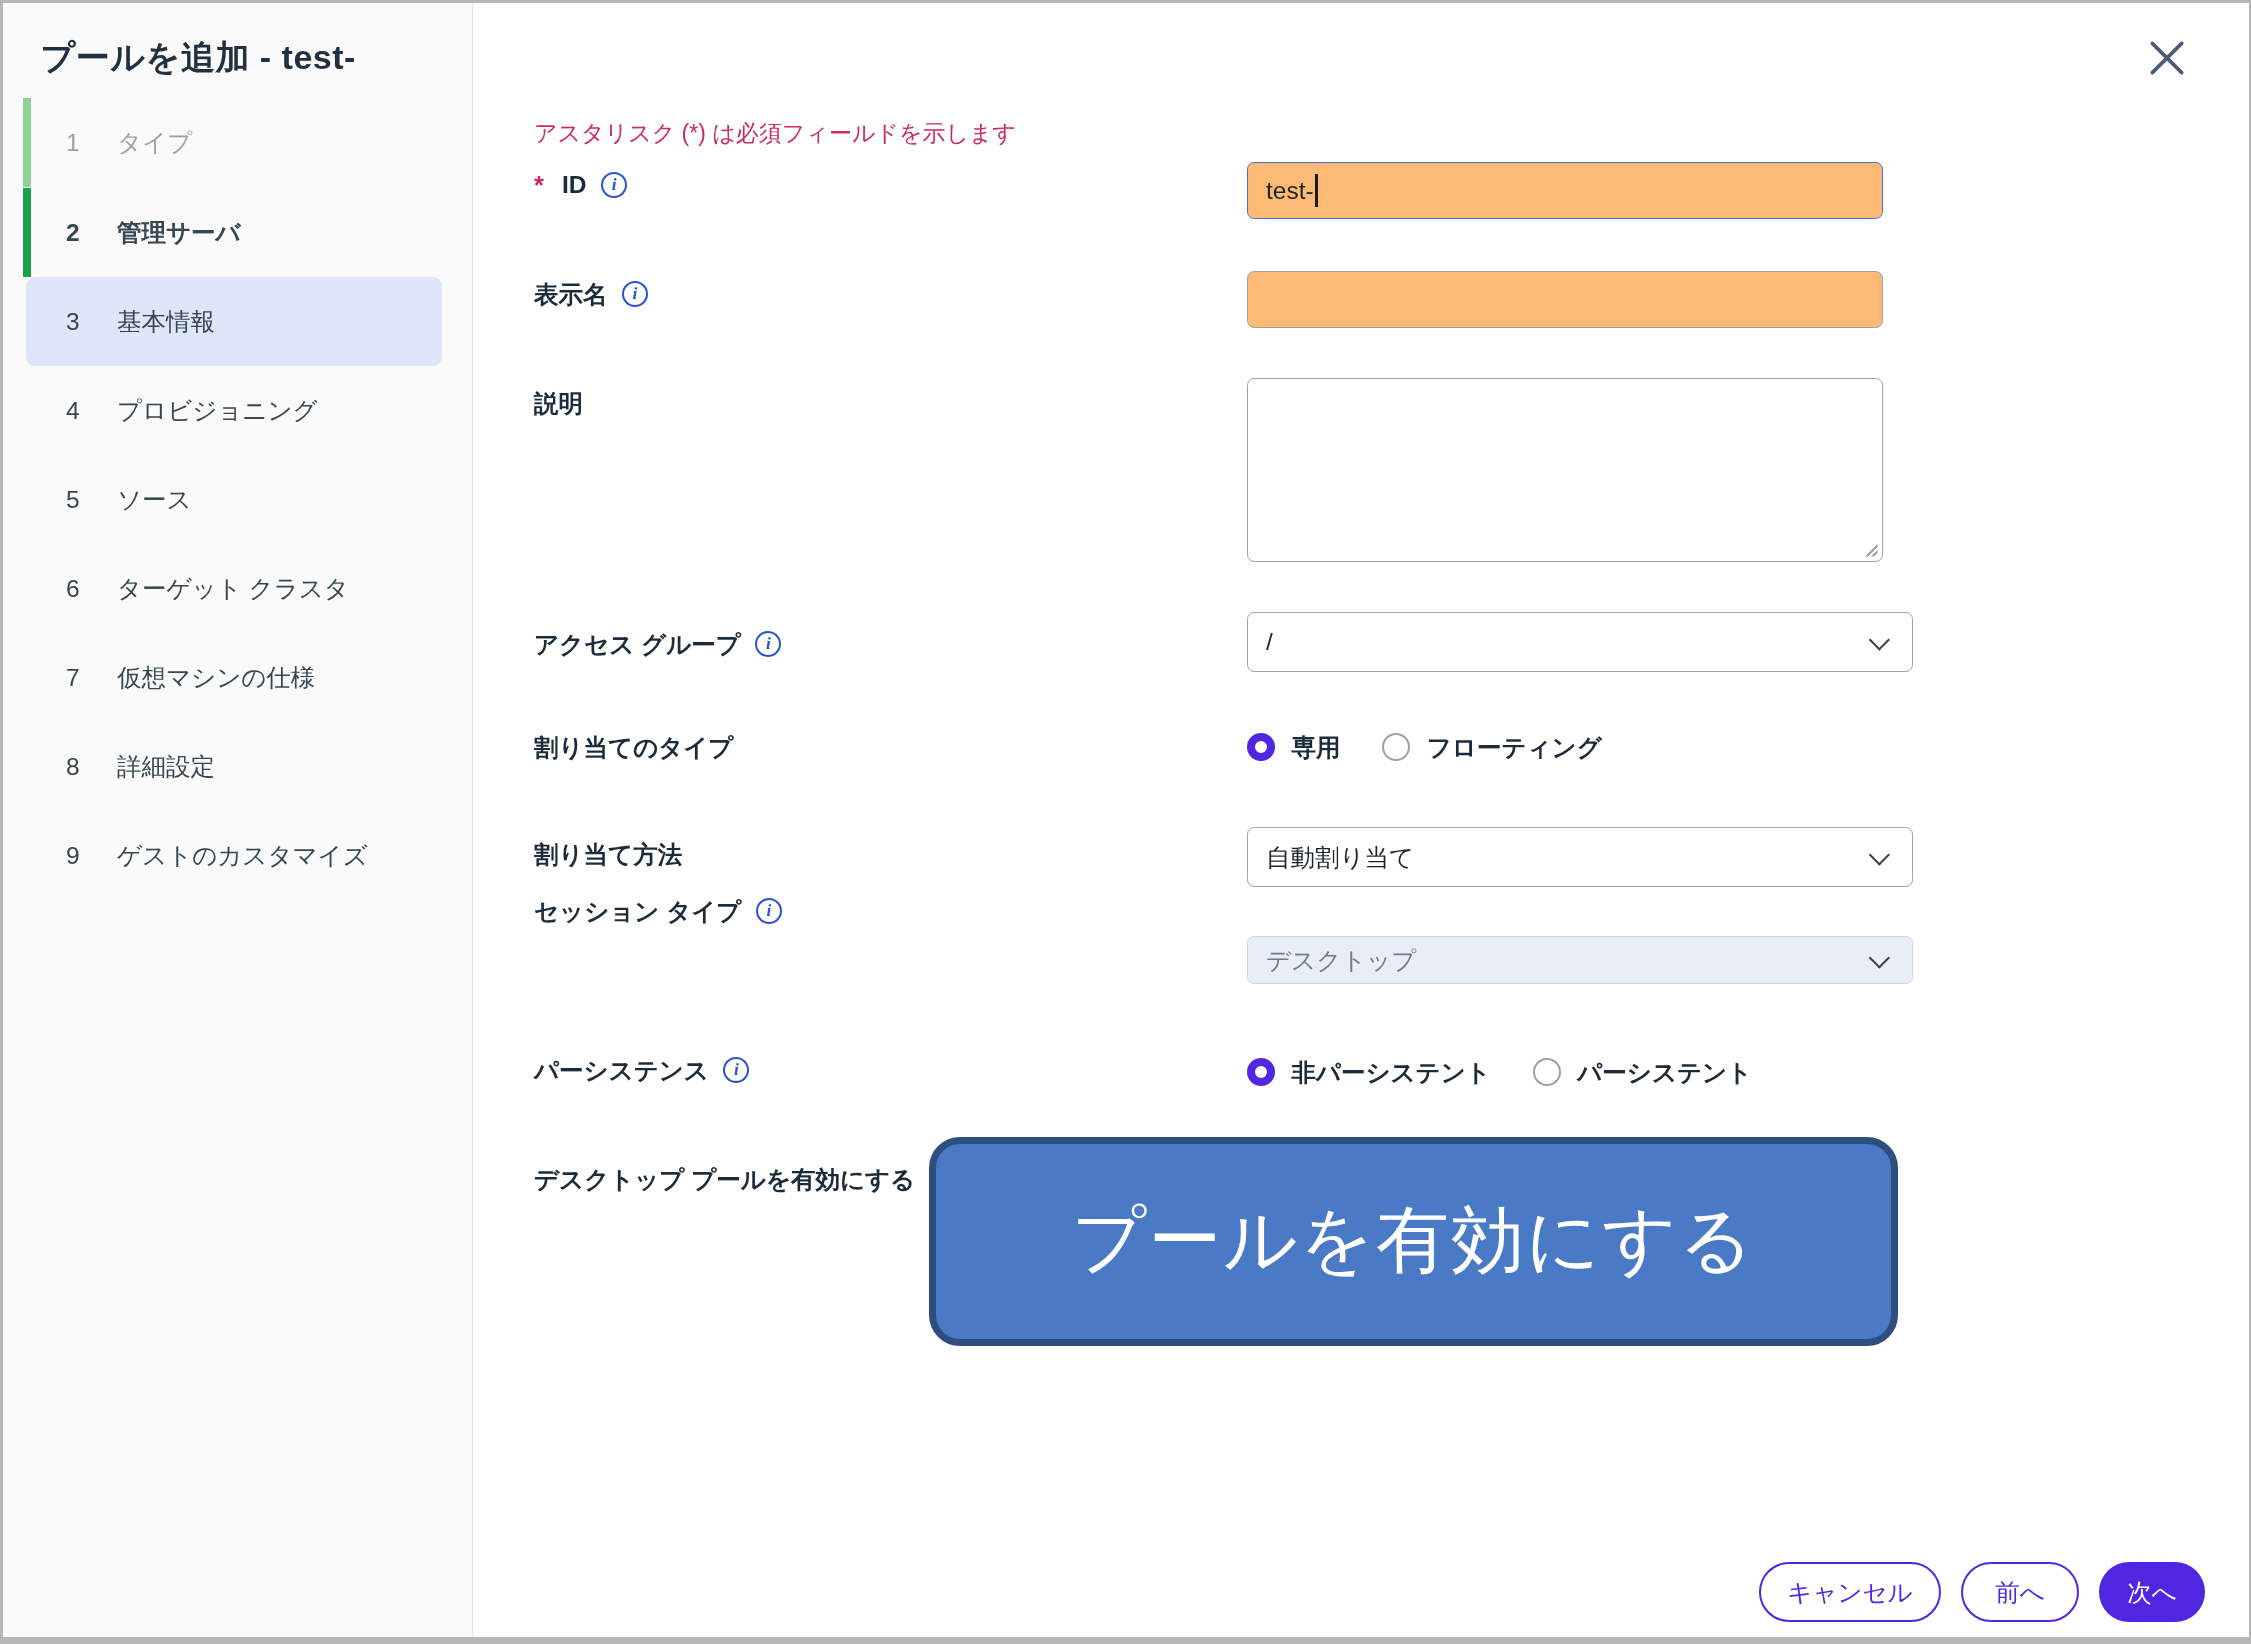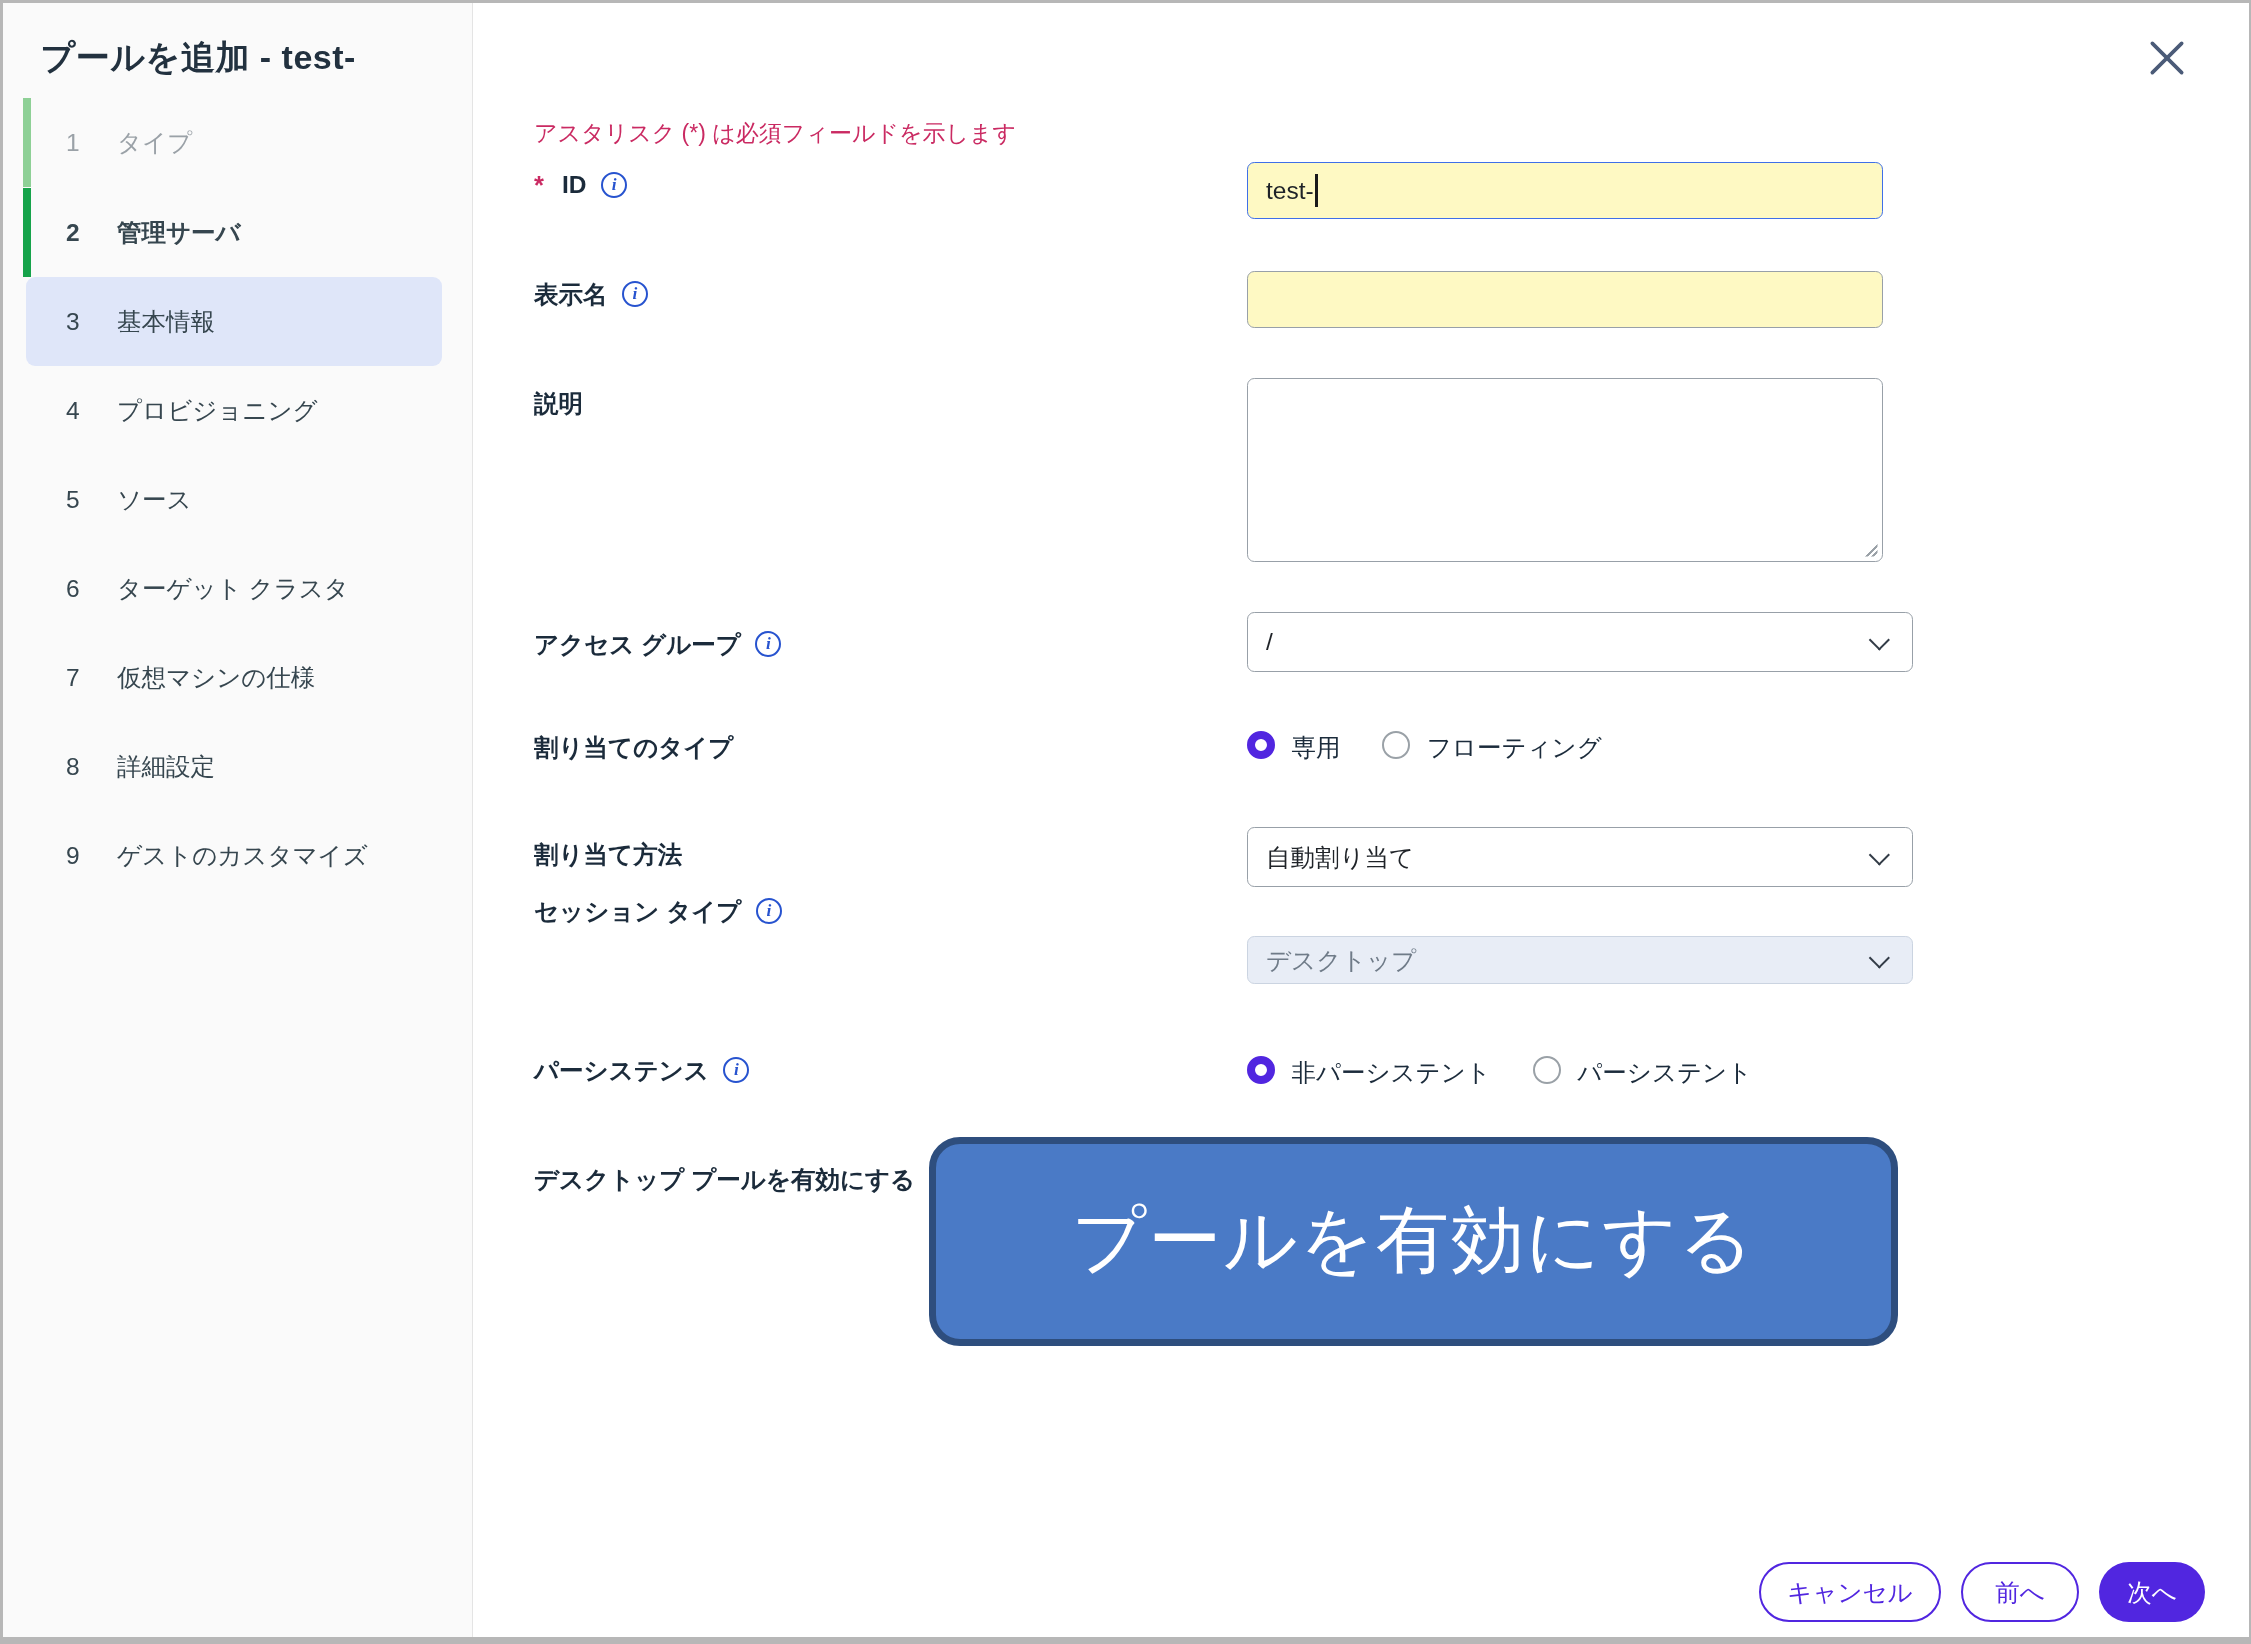--- a/index.html
+++ b/index.html
@@ -49,21 +49,21 @@
     width:26px; height:26px; box-sizing:border-box;
     border:2.3px solid #2753cf; border-radius:50%;
     display:inline-flex; align-items:center; justify-content:center;
     color:#2753cf;
   }
   .info-icon::after {
     content:"i"; font:italic 700 17.3px "Liberation Serif",serif; line-height:1;
   }
   .text-input {
     position:absolute; left:1244px; width:636px; height:57px;
-    background:#fef9c3; border:1.8px solid #98a0a8; border-radius:7.3px;
+    background:#fdba74; border:1.8px solid #98a0a8; border-radius:7.3px;
     display:flex; align-items:center; padding:0 18px;
     font-size:24.5px; color:#1f2328; box-sizing:border-box;
   }
   .text-input.focused { border-color:#3f6fe8; }
   .caret { width:2.7px; height:33px; background:#1a1a1a; margin-left:1.8px; }
   .textarea {
     position:absolute; left:1244px; width:636px; height:184px;
     background:#fff; border:1.8px solid #98a0a8; border-radius:7.3px;
     box-sizing:border-box;
   }
@@ -82,21 +82,21 @@
     position:absolute; right:25.5px; top:50%; width:12.7px; height:12.7px;
     border-right:2.7px solid #333c47; border-bottom:2.7px solid #333c47;
     transform:translateY(-65%) rotate(45deg);
   }
   .select.disabled { background:#e8edf6; border-color:#cbd4e1; color:#6f7b88; cursor:default; }
   .radio-row {
     position:absolute; left:1244px; height:36px;
     display:flex; align-items:center; gap:42px;
     font-size:24.5px; color:#1b2b3b; font-weight:500;
   }
-  .radio-opt { display:flex; align-items:flex-start; gap:16.4px; cursor:pointer; }
+  .radio-opt { display:flex; align-items:center; gap:16.4px; cursor:pointer;font-weight:bold; }
   .radio { width:28px; height:28px; border-radius:50%; box-sizing:border-box; background:#fff; }
   .radio.sel { border:8.6px solid #5126e0; }
   .radio.unsel { border:2.3px solid #9aa1a7; }
   
   .callout {
     position:absolute; left:926px; top:1134px; width:969px; height:209px;
     background:#4a7ac6; border:7.3px solid #2e4e7e; border-radius:31px;
     box-sizing:border-box; display:flex; align-items:center; justify-content:center;
     color:#fff; font-size:73px; letter-spacing:1.8px; z-index:5;
   }

